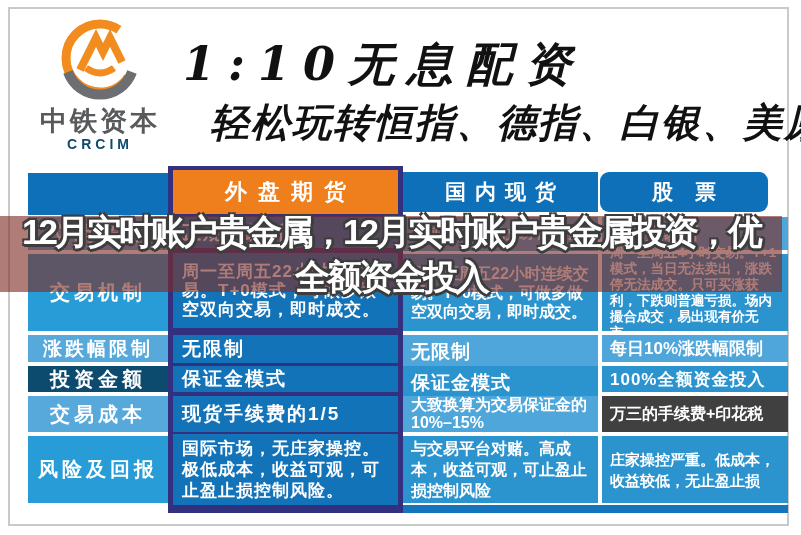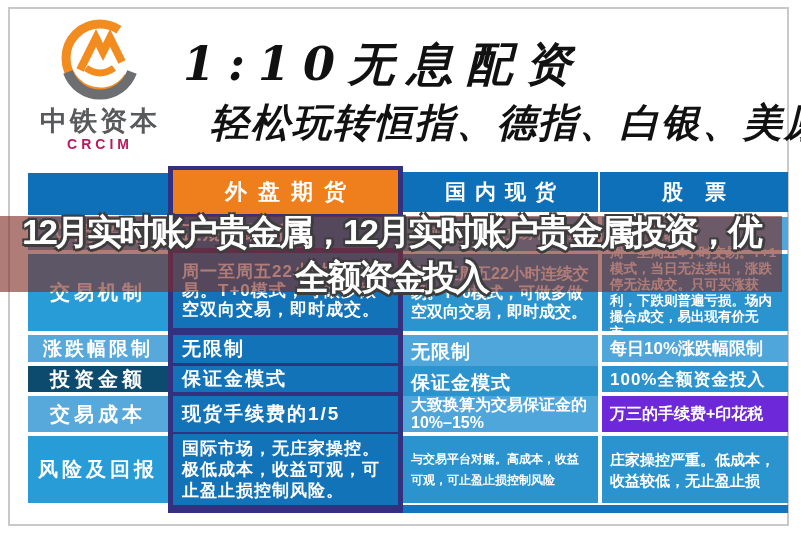--- a/index.html
+++ b/index.html
@@ -9,21 +9,21 @@
     font-family:"Liberation Sans","DejaVu Sans",sans-serif;
   }
   .frame{
     position:absolute;left:8px;top:7px;width:781px;height:519px;
     border:2px solid #c9c9c9;box-sizing:border-box;background:#fff;
   }
   
   .logo{position:absolute;left:30px;top:16px;width:140px;text-align:center;z-index:3;}
   .logo svg{display:block;margin:0 auto;}
   .logo-name{font-size:27px;font-weight:bold;color:#58595b;letter-spacing:3px;line-height:30px;margin-top:2px;}
-  .logo-abbr{font-size:14px;font-weight:bold;color:#be185d;letter-spacing:4px;line-height:16px;}
+  .logo-abbr{font-size:14px;font-weight:bold;color:#0c4a6e;letter-spacing:4px;line-height:16px;}
   
   .hero-title{
     position:absolute;left:183px;top:34px;z-index:3;
     font-family:"DejaVu Serif","Liberation Serif",serif;
     font-style:italic;font-weight:bold;color:#111;
     font-size:46px;letter-spacing:13px;white-space:nowrap;
   }
   .hero-subtitle{
     position:absolute;left:210px;top:96px;z-index:3;
     font-family:"DejaVu Serif","Liberation Serif",serif;
@@ -62,30 +62,30 @@
   .fut.r6{top:268px;height:71px;font-size:17px;line-height:21px;letter-spacing:1px;}
   
   .spot{left:375px;width:195px;padding:17px 8px;letter-spacing:1px;}
   .spot-hd{left:375px;top:2px;width:195px;height:40px;background:#0d70b8;
            font-size:21px;letter-spacing:9px;text-indent:9px;}
   .spot.r1{top:47px;height:33px;background:#4fa6da;font-size:13.5px;letter-spacing:0;}
   .spot.r2{top:84px;height:77px;background:#2b93cd;font-size:16px;line-height:19px;letter-spacing:0;}
   .spot.r3{top:165px;height:27px;background:#4fa6da;font-size:19px;}
   .spot.r4{top:196px;height:26px;background:#2b93cd;font-size:19px;}
   .spot.r5{top:226px;height:36px;background:#4fa6da;font-size:16px;line-height:18px;letter-spacing:0;}
-  .spot.r6{top:266px;height:67px;background:#2b93cd;font-size:12px;line-height:21px;letter-spacing:0;}
+  .spot.r6{top:266px;height:67px;background:#2b93cd;font-size:16px;line-height:21px;letter-spacing:0;}
   
   .stock{left:574px;width:186px;padding:0 8px;letter-spacing:1px;}
-  .stock-hd{left:572px;top:2px;width:188px;height:40px;background:#0d70b8;
-            font-size:21px;letter-spacing:22px;text-indent:22px;}
+  .stock-hd{left:572px;top:2px;width:168px;height:40px;background:#0d70b8;
+            font-size:21px;letter-spacing:22px;text-indent:22px;border-radius:9px;}
   .stock.r1{top:47px;height:33px;background:#4fa6da;font-size:17px;}
   .stock.r2{top:84px;height:77px;background:#2b93cd;font-size:13.5px;line-height:16px;letter-spacing:0;}
   .stock.r3{top:165px;height:27px;background:#4fa6da;font-size:17px;letter-spacing:0;}
   .stock.r4{top:196px;height:26px;background:#2b93cd;font-size:17px;letter-spacing:1px;}
-  .stock.r5{top:226px;height:36px;background:#6d28d9;font-size:16px;letter-spacing:0;}
+  .stock.r5{top:226px;height:36px;background:#404040;font-size:16px;letter-spacing:0;}
   .stock.r6{top:266px;height:67px;background:#2b93cd;font-size:15px;line-height:21px;letter-spacing:0;}
   .bottom-bar{position:absolute;left:375px;top:335px;width:385px;height:8px;background:#1474bc;}
   
   .overlay{
     position:absolute;left:0;top:216px;width:782px;height:76px;z-index:5;
     background:rgba(128,44,35,0.62);
     display:flex;flex-direction:column;justify-content:center;align-items:center;
   }
   .overlay .tline{
     color:#fff;font-weight:bold;font-size:35px;letter-spacing:-3px;

